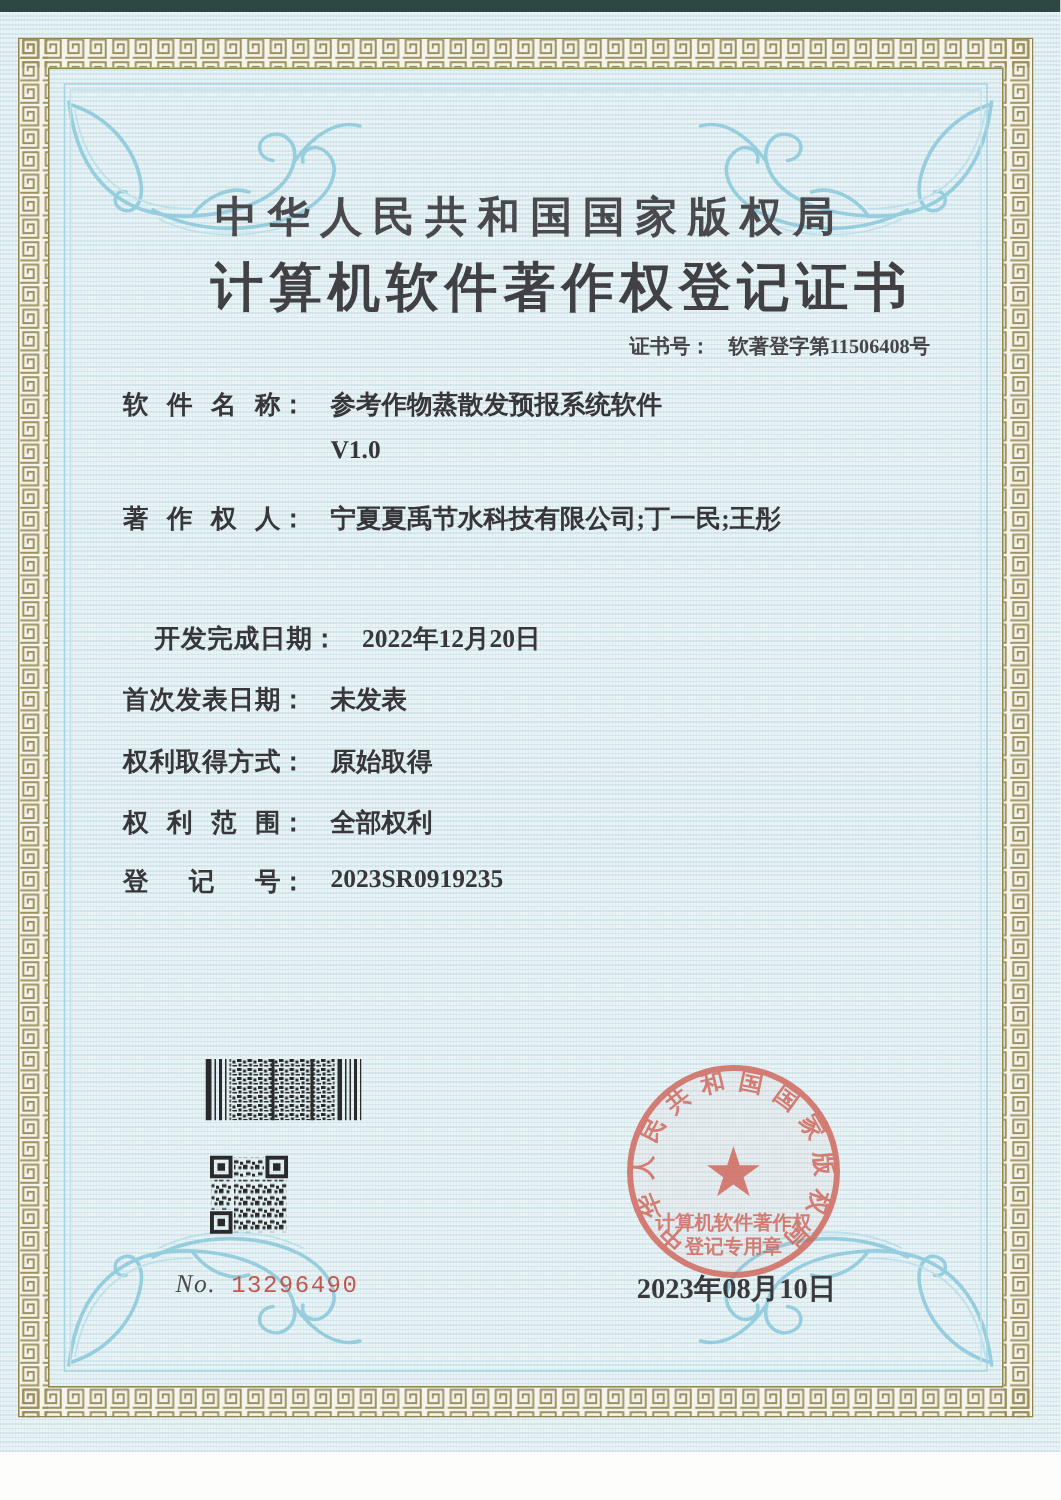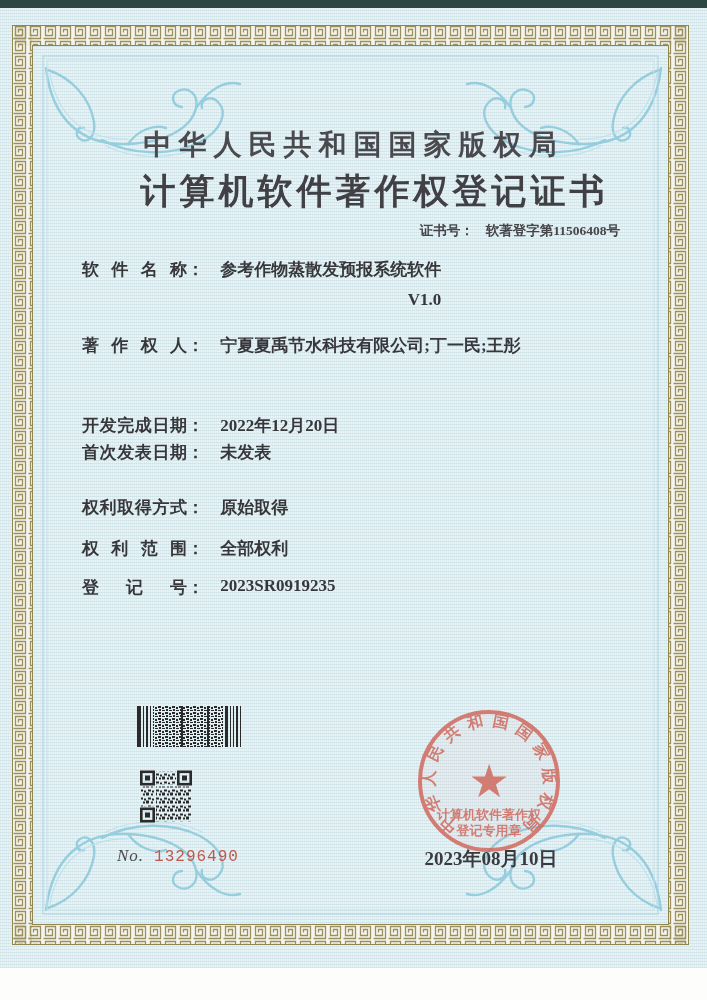--- a/index.html
+++ b/index.html
@@ -27,23 +27,23 @@
 
   .txt{position:absolute;color:#3c3c40;z-index:3;white-space:nowrap;}
   .authority{left:0;top:118px;width:707px;text-align:center;font-size:28px;font-weight:bold;letter-spacing:7px;color:#4a4a4e;}
   .cert-title{left:0;top:160px;width:707px;text-align:center;font-size:35px;font-weight:bold;letter-spacing:4px;color:#404045;padding-left:21px;}
   .cert-no{left:0;top:214px;width:620px;text-align:right;font-size:13.5px;font-weight:bold;color:#45454a;}
   .cert-no .gap{display:inline-block;width:12px;}
 
   .field-row{position:absolute;left:82px;z-index:3;font-size:17px;font-weight:bold;color:#37373b;white-space:nowrap;}
   .field-label{display:inline-block;width:105px;text-align:justify;text-align-last:justify;vertical-align:top;}
   .field-colon{display:inline-block;vertical-align:top;}
-  .field-value{display:inline-block;margin-left:12px;vertical-align:top;text-align:right;}
+  .field-value{display:inline-block;margin-left:12px;vertical-align:top;}
   .field-value .v2{margin-top:9px;}
-  .r1{top:250px;} .r2{top:326px;} .r3{top:406px;} .r4{top:433px;font-family:Liberation Serif, serif;} .r5{top:488px;} .r6{top:529px;} .r7{top:568px;}
+  .r1{top:250px;} .r2{top:326px;} .r3{top:406px;margin-left:21px;} .r4{top:447px;font-family:Liberation Serif, serif;} .r5{top:488px;} .r6{top:529px;} .r7{top:568px;}
 
   .statement{position:absolute;left:82px;top:612px;width:505px;z-index:3;
     font-size:16px;font-weight:bold;color:#37373b;line-height:36px;}
   .statement .l1{text-indent:18px;}
 
   .barcode{position:absolute;left:137px;top:698px;width:104px;height:41px;z-index:3;}
   .qr{position:absolute;left:138px;top:760px;width:56px;height:57px;z-index:3;}
 
   .seal{position:absolute;left:415px;top:699px;width:148px;height:148px;z-index:5;opacity:.85;}
   .issue-date{left:406px;top:838px;width:170px;text-align:center;font-size:19px;font-weight:bold;color:#3a3a3e;z-index:4;}

